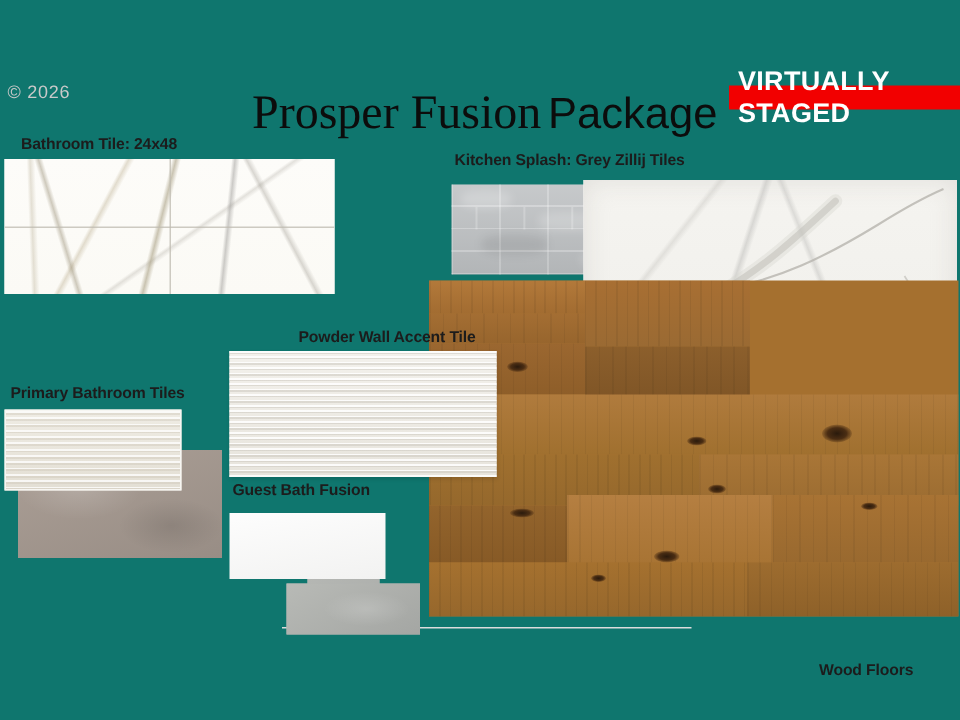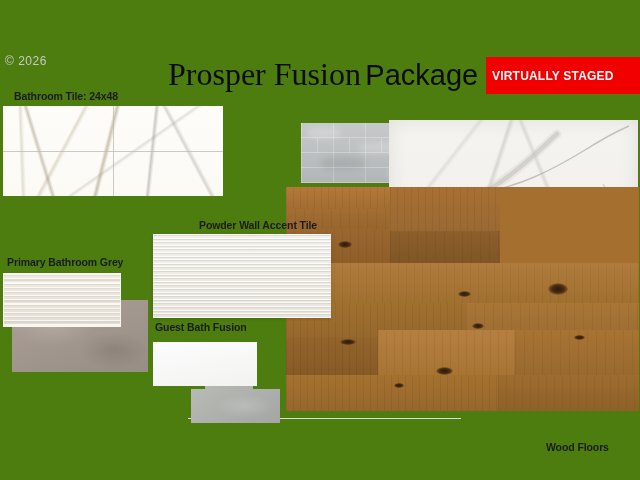--- a/index.html
+++ b/index.html
@@ -4,21 +4,21 @@
 <style>
   html, body {
     margin: 0;
     padding: 0;
     background: #ffffff;
   }
   #board {
     position: relative;
     width: 640px;
     height: 480px;
-    background: #4d7c0f;
+    background: #0f766e;
     overflow: hidden;
     font-family: "Liberation Sans", sans-serif;
   }
 
   
   .label {
     position: absolute;
     font-family: "Liberation Sans", sans-serif;
     font-size: 10.5px;
     font-weight: 600;
@@ -55,25 +55,25 @@
     font-size: 12px;
     color: #c9c9c9;
     letter-spacing: 0.5px;
     z-index: 45;
   }
   #badge {
     position: absolute;
     left: 486px;
     top: 57px;
     width: 154px;
-    height: 37px;
+    height: 16px;
     background: #f20000;
     color: #ffffff;
     font-family: "Liberation Sans", sans-serif;
-    font-size: 12px;
+    font-size: 18px;
     font-weight: 700;
     letter-spacing: 0.2px;
     display: flex;
     align-items: center;
     padding-left: 6px;
     box-sizing: border-box;
     z-index: 60;
   }
 
   
@@ -236,20 +236,21 @@
     <div class="grout-h"></div>
   </div>
   <div class="label" style="left:14px; top:90px;">Bathroom Tile: 24x48</div>
 
   <div id="sw-splash" class="swatch">
     <div class="blotch" style="left:6px; top:4px; width:34px; height:12px; background:rgba(255,255,255,.22);"></div>
     <div class="blotch" style="left:58px; top:18px; width:40px; height:13px; background:rgba(255,255,255,.20);"></div>
     <div class="blotch" style="left:20px; top:33px; width:44px; height:14px; background:rgba(0,0,0,.07);"></div>
     <div class="blotch" style="left:86px; top:44px; width:34px; height:12px; background:rgba(255,255,255,.18);"></div>
   </div>
+  <div class="label" style="left:303px; top:101px;">Kitchen Splash: Grey Zillij Tiles</div>
 
   <div id="sw-quartz" class="swatch">
     <svg width="249" height="151" viewBox="0 0 249 151" style="position:absolute;inset:0;">
       <path d="M 12 118 C 48 104, 70 88, 96 72 C 120 58, 140 40, 168 14" stroke="#b3b1ab" stroke-width="4.5" fill="none" opacity="0.55" stroke-linecap="round"></path>
       <path d="M 12 118 C 48 104, 70 88, 96 72 C 120 58, 140 40, 168 14" stroke="#d8d6d0" stroke-width="9" fill="none" opacity="0.40" stroke-linecap="round"></path>
       <path d="M 96 72 C 130 66, 160 52, 196 30 C 212 20, 226 12, 240 6" stroke="#b6b4ae" stroke-width="1.4" fill="none" opacity="0.8"></path>
       <path d="M 96 72 C 116 82, 140 94, 168 106 C 190 116, 212 128, 228 144" stroke="#b6b4ae" stroke-width="1.3" fill="none" opacity="0.7"></path>
       <path d="M 214 64 C 226 82, 232 100, 236 124" stroke="#bdbbb5" stroke-width="1.2" fill="none" opacity="0.65"></path>
       <path d="M 60 90 C 40 104, 26 120, 14 140" stroke="#c2c0ba" stroke-width="1.1" fill="none" opacity="0.6"></path>
     </svg>
@@ -297,21 +298,21 @@
     <div class="knot" style="left:150px; top:180px; width:17px; height:8px;"></div>
     <div class="knot" style="left:108px; top:196px; width:10px; height:5px;"></div>
   </div>
   <div class="label" style="left:546px; top:405px;margin-top:36px;">Wood Floors</div>
 
   <div id="sw-powder" class="swatch"></div>
   <div class="label" style="left:155px; top:219px;margin-left:44px;">Powder Wall Accent Tile</div>
 
   <div id="sw-primary-b" class="swatch"></div>
   <div id="sw-primary-a" class="swatch"></div>
-  <div class="label" style="left:7px; top:256px;">Primary Bathroom Grey</div>
+  <div class="label" style="left:7px; top:256px;">Primary Bathroom Tiles</div>
 
   <div id="sw-guest-b" class="swatch"></div>
   <div id="sw-guest-c" class="swatch"></div>
   <div id="sw-guest-a" class="swatch"></div>
   <div class="label" style="left:155px; top:321px;">Guest Bath Fusion</div>
 
   <div class="hairline" style="left:188px; top:418px; width:273px;"></div>
 
 </div>
 

